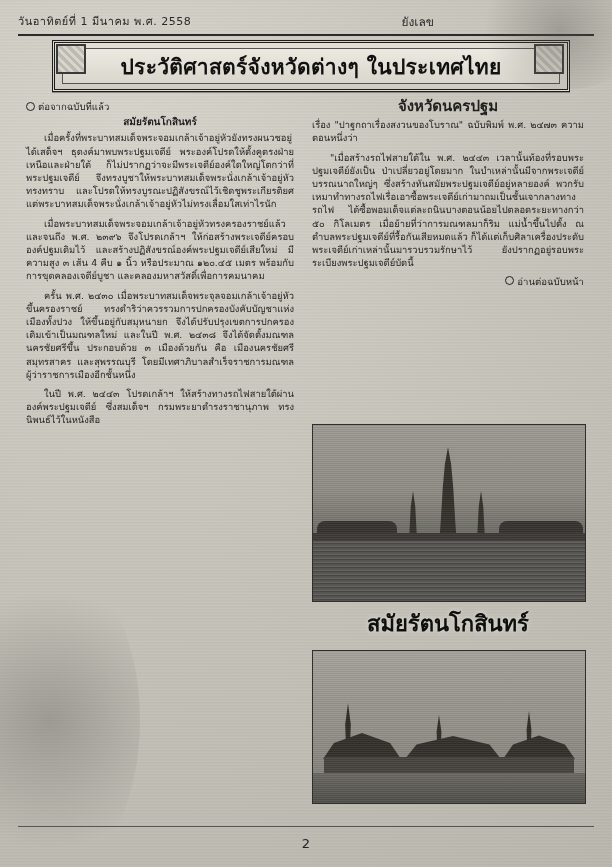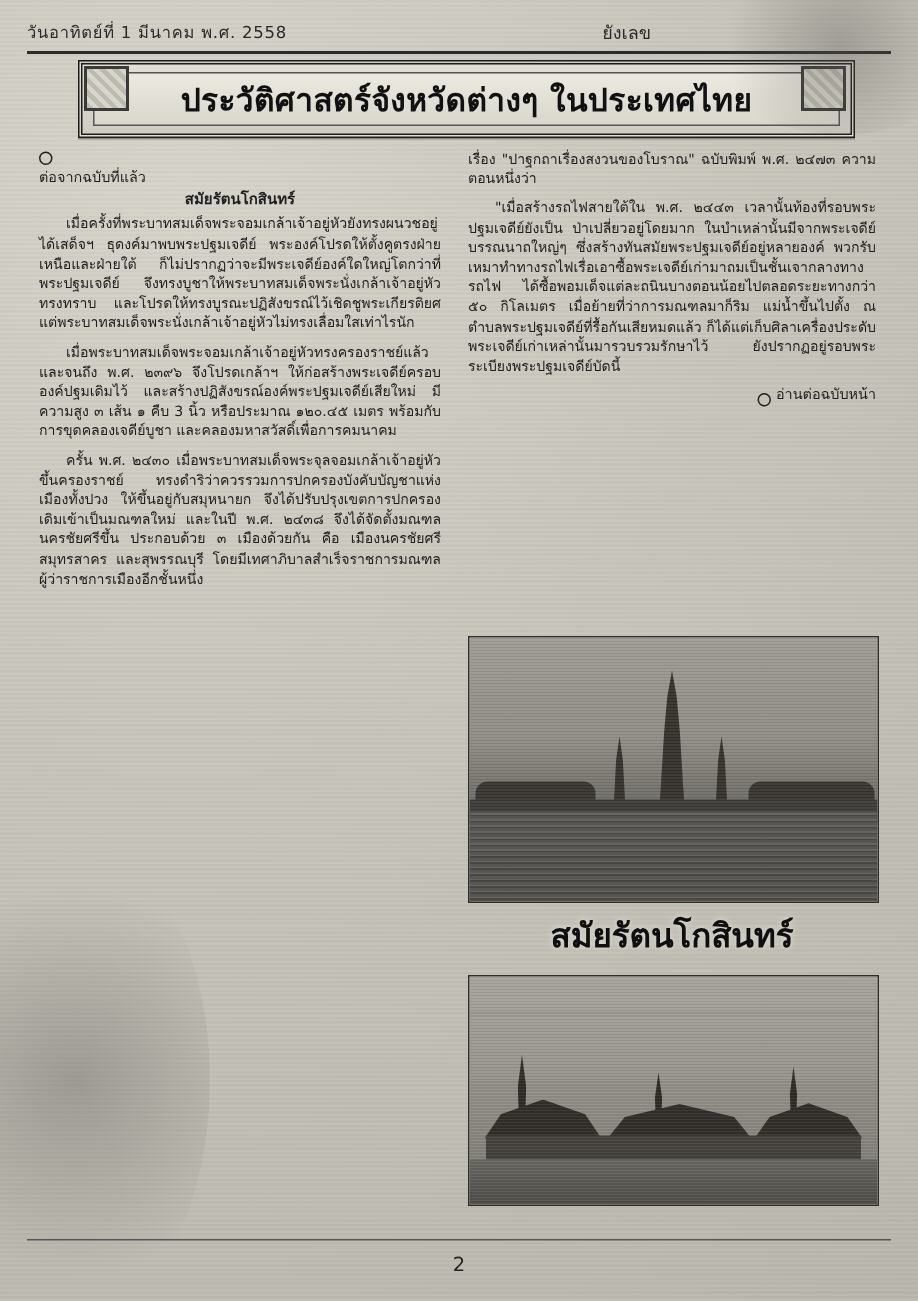--- a/index.html
+++ b/index.html
@@ -67,31 +67,31 @@
     color:#1f1f1f;
   }
   .col-left{left:26px;top:100px;width:268px;}
   .col-right{left:312px;top:100px;width:272px;}
   .col p{margin:0 0 6px 0;text-indent:18px;}
   .col p.noindent{text-indent:0;}
   .sub-label{
     font-weight:bold;font-size:10px;display:block;margin:0 0 3px 0;text-align:center;
   }
   .bullet-line{
-    display:flex;align-items:baseline;gap:3px;font-size:9.6px;margin-bottom:2px;flex-direction:column;
+    display:flex;align-items:baseline;gap:3px;font-size:9.6px;margin-bottom:2px;
   }
   .bullet-dot{
     display:inline-block;width:7px;height:7px;border:1.4px solid #222;border-radius:50%;
     flex:0 0 auto;position:relative;top:1px;
   }
   .rhead{
     font-size:15px;font-weight:bold;text-align:center;margin:0 0 5px 0;
   }
   .endnote{
-    display:flex;align-items:flex-end;gap:3px;justify-content:flex-end;font-size:9.6px;margin-top:2px;
+    display:flex;align-items:flex-start;gap:3px;justify-content:flex-end;font-size:9.6px;margin-top:2px;
   }
 
   
   .photo{
     position:absolute;border:1px solid #2e2e2e;overflow:hidden;
   }
   .photo1{left:312px;top:424px;width:272px;height:176px;}
   .photo2{left:312px;top:650px;width:272px;height:152px;}
   .ph-sky{position:absolute;left:0;top:0;width:100%;height:100%;
     background:linear-gradient(180deg,#9d9a93 0%,#8e8b84 38%,#6f6d67 60%,#575550 100%);}
@@ -157,25 +157,27 @@
   <div class="corner tl"></div>
   <div class="corner tr"></div>
 
   <div class="col col-left">
     <div class="bullet-line">
       <span class="bullet-dot"></span>
       <span>ต่อจากฉบับที่แล้ว</span>
     </div>
     <span class="sub-label">สมัยรัตนโกสินทร์</span>
     <p>เมื่อครั้งที่พระบาทสมเด็จพระจอมเกล้าเจ้าอยู่หัวยังทรงผนวชอยู่ได้เสด็จฯ ธุดงค์มาพบพระปฐมเจดีย์ พระองค์โปรดให้ตั้งคูตรงฝ่ายเหนือและฝ่ายใต้ ก็ไม่ปรากฏว่าจะมีพระเจดีย์องค์ใดใหญ่โตกว่าที่พระปฐมเจดีย์ จึงทรงบูชาให้พระบาทสมเด็จพระนั่งเกล้าเจ้าอยู่หัวทรงทราบ และโปรดให้ทรงบูรณะปฏิสังขรณ์ไว้เชิดชูพระเกียรติยศ แต่พระบาทสมเด็จพระนั่งเกล้าเจ้าอยู่หัวไม่ทรงเลื่อมใสเท่าไรนัก</p>
-    <p>เมื่อพระบาทสมเด็จพระจอมเกล้าเจ้าอยู่หัวทรงครองราชย์แล้ว และจนถึง พ.ศ. ๒๓๙๖ จึงโปรดเกล้าฯ ให้ก่อสร้างพระเจดีย์ครอบองค์ปฐมเดิมไว้ และสร้างปฏิสังขรณ์องค์พระปฐมเจดีย์เสียใหม่ มีความสูง ๓ เส้น ๑ คืบ 3 นิ้ว หรือประมาณ ๑๒๐.๔๕ เมตร พร้อมกับการขุดคลองเจดีย์บูชา และคลองมหาสวัสดิ์เพื่อการคมนาคม</p>
+    <p>เมื่อพระบาทสมเด็จพระจอมเกล้าเจ้าอยู่หัวทรงครองราชย์แล้ว และจนถึง พ.ศ. ๒๓๙๖ จึงโปรดเกล้าฯ ให้ก่อสร้างพระเจดีย์ครอบองค์ปฐมเดิมไว้ และสร้างปฏิสังขรณ์องค์พระปฐมเจดีย์เสียใหม่ มีความสูง ๓ เส้น 4 คืบ ๑ นิ้ว หรือประมาณ ๑๒๐.๔๕ เมตร พร้อมกับการขุดคลองเจดีย์บูชา และคลองมหาสวัสดิ์เพื่อการคมนาคม</p>
     <p>ครั้น พ.ศ. ๒๔๓๐ เมื่อพระบาทสมเด็จพระจุลจอมเกล้าเจ้าอยู่หัว ขึ้นครองราชย์ ทรงดำริว่าควรรวมการปกครองบังคับบัญชาแห่งเมืองทั้งปวง ให้ขึ้นอยู่กับสมุหนายก จึงได้ปรับปรุงเขตการปกครองเดิมเข้าเป็นมณฑลใหม่ และในปี พ.ศ. ๒๔๓๘ จึงได้จัดตั้งมณฑลนครชัยศรีขึ้น ประกอบด้วย ๓ เมืองด้วยกัน คือ เมืองนครชัยศรี สมุทรสาคร และสุพรรณบุรี โดยมีเทศาภิบาลสำเร็จราชการมณฑล ผู้ว่าราชการเมืองอีกชั้นหนึ่ง</p>
+    <p>ในปี พ.ศ. ๒๔๔๓ โปรดเกล้าฯ ให้สร้างทางรถไฟสายใต้ผ่านองค์พระปฐมเจดีย์ ซึ่งสมเด็จฯ กรมพระยาดำรงราชานุภาพ ทรงนิพนธ์ไว้ในหนังสือ</p>
   </div>
 
   <div class="col col-right">
+    <div class="rhead">จังหวัดนครปฐม</div>
     <p class="noindent">เรื่อง "ปาฐกถาเรื่องสงวนของโบราณ" ฉบับพิมพ์ พ.ศ. ๒๔๗๓ ความตอนหนึ่งว่า</p>
     <p>"เมื่อสร้างรถไฟสายใต้ใน พ.ศ. ๒๔๔๓ เวลานั้นท้องที่รอบพระปฐมเจดีย์ยังเป็น ป่าเปลี่ยวอยู่โดยมาก ในบำเหล่านั้นมีจากพระเจดีย์บรรณนาถใหญ่ๆ ซึ่งสร้างทันสมัยพระปฐมเจดีย์อยู่หลายองค์ พวกรับเหมาทำทางรถไฟเรื่อเอาซื้อพระเจดีย์เก่ามาถมเป็นชั้นเจากลางทางรถไฟ ได้ซื้อพอมเด็จแต่ละถนินบางตอนน้อยไปตลอดระยะทางกว่า ๕๐ กิโลเมตร เมื่อย้ายที่ว่าการมณฑลมาก็ริม แม่น้ำขึ้นไปตั้ง ณ ตำบลพระปฐมเจดีย์ที่รื้อกันเสียหมดแล้ว ก็ได้แต่เก็บศิลาเครื่องประดับพระเจดีย์เก่าเหล่านั้นมารวบรวมรักษาไว้ ยังปรากฏอยู่รอบพระระเบียงพระปฐมเจดีย์บัดนี้</p>
     <div class="endnote">
       <span class="bullet-dot"></span>
       <span>อ่านต่อฉบับหน้า</span>
     </div>
   </div>
 
   <div class="photo photo1">
     <div class="ph-sky"></div>

